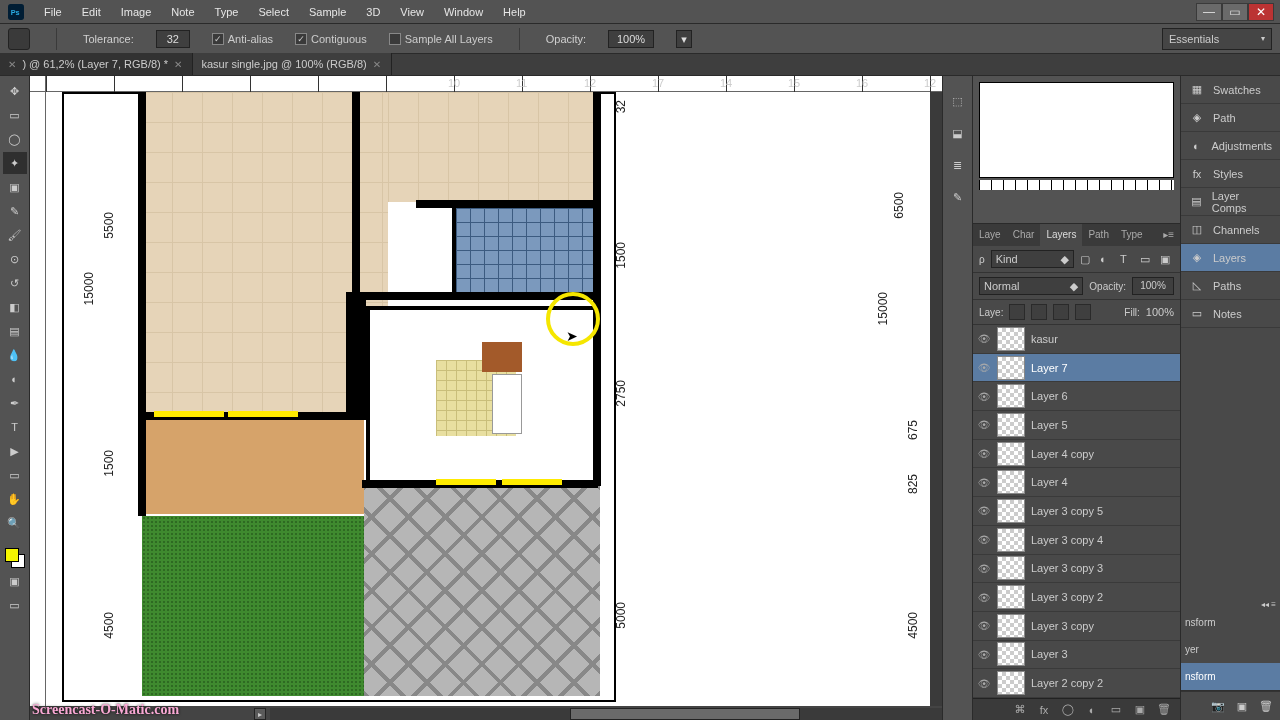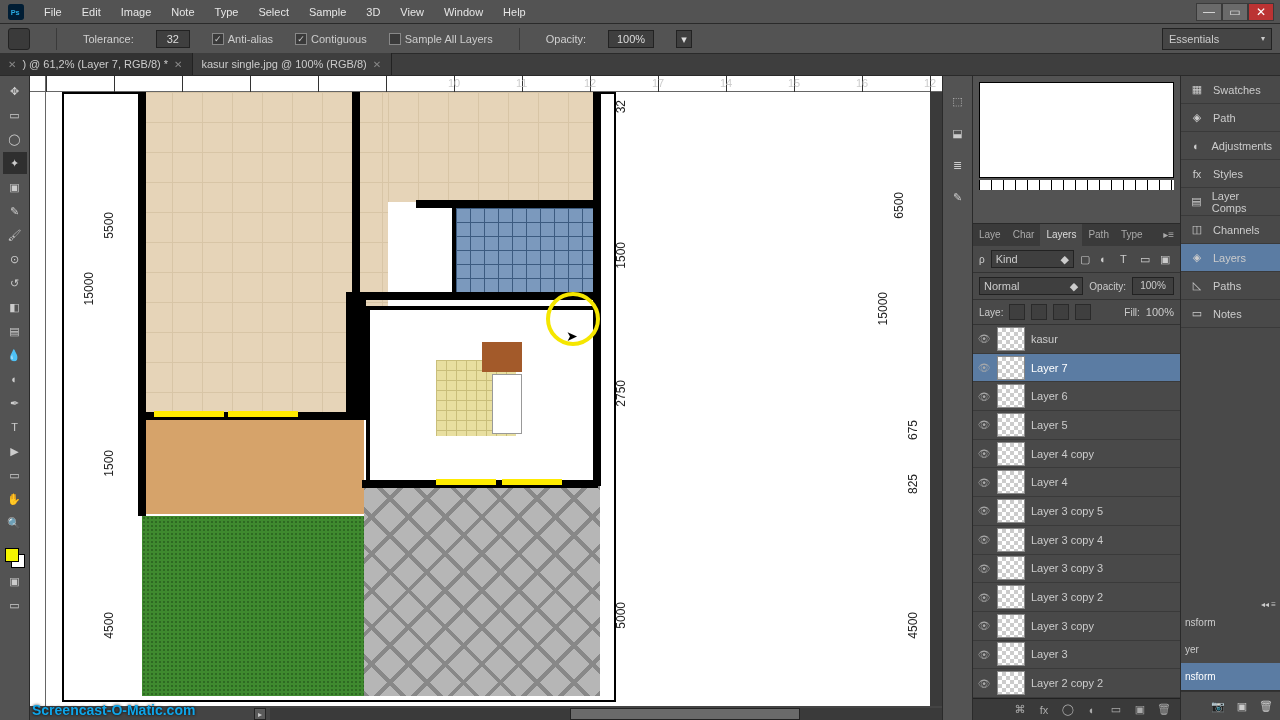--- a/index.html
+++ b/index.html
@@ -107,21 +107,21 @@
 
   .sidep{ width:100px; background:#494949; border-left:1px solid #2a2a2a; display:flex;flex-direction:column;}
   .sidep .row{height:28px;display:flex;align-items:center;gap:8px;padding:0 8px;border-bottom:1px solid #3a3a3a;}
   .sidep .row.on{background:#5b7ca3;color:#fff;}
   .sidep .ic{width:16px;height:16px;display:flex;align-items:center;justify-content:center;}
   .sidep .foot{margin-top:auto;padding:6px;display:flex;gap:8px;justify-content:flex-end;border-top:1px solid #333;}
   .sidep .hist{height:82px;border-bottom:1px solid #2f2f2f;display:flex;flex-direction:column;}
   .sidep .hrow{flex:1;display:flex;align-items:center;padding:0 4px;font-size:10px;text-align:right;}
   .sidep .hrow.on{background:#5b7ca3;color:#fff;}
 
-  .watermark{position:absolute;left:2px;bottom:2px;color:#0ea5e9;font-weight:bold;font-size:14px;text-shadow:0 0 3px #000;}
+  .watermark{position:absolute;left:2px;bottom:2px;color:#f9a8d4;font-weight:bold;font-size:14px;text-shadow:0 0 3px #000;font-family:Liberation Serif, serif;}
 </style>
 </head>
 <body>
 
 <div class="app">
 
   <div class="menubar">
     <div class="logo">
       <svg viewBox="0 0 24 24">
           <rect width="24" height="24" rx="4" fill="#001d34"></rect>

